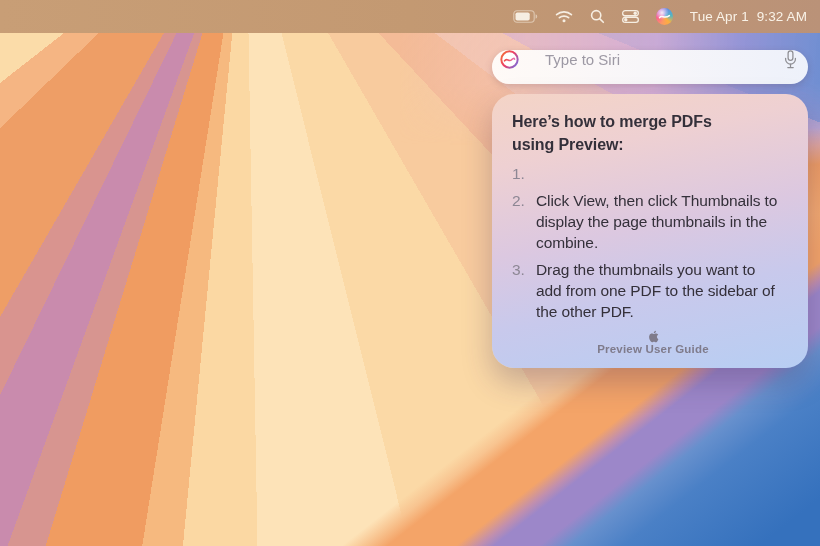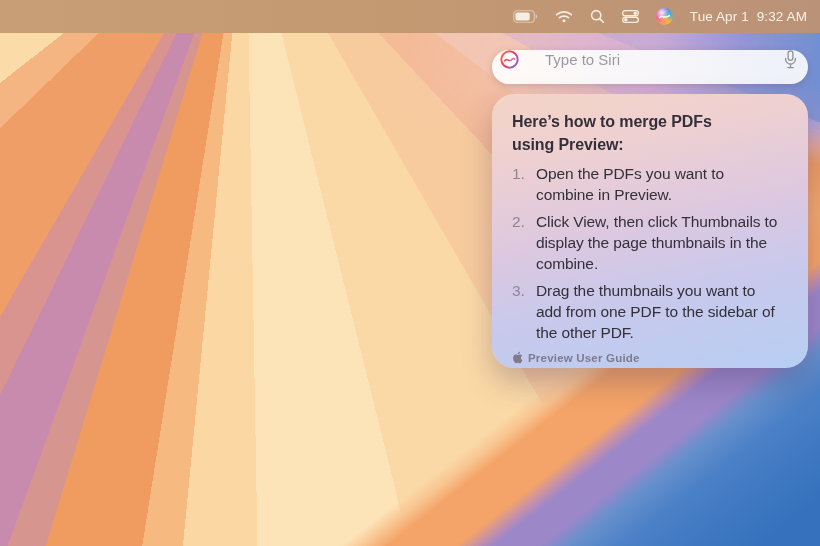--- a/index.html
+++ b/index.html
@@ -100,22 +100,22 @@
     padding:16px 14px 8px 20px;color:#34303a;
   }
   .card-heading{
     font-size:16px;font-weight:bold;line-height:23px;
     white-space:pre-line;margin:0 0 7px 0;letter-spacing:-.1px;
   }
   .step{display:flex;gap:7px;margin-bottom:6px;font-size:15.5px;line-height:21px;}
   .step-num{color:#8d8794;min-width:17px;}
   .step-text{white-space:pre-line;letter-spacing:-.1px;}
   .source{
-    display:flex;align-items:center;gap:5px;margin-top:8px;
-    color:#7f7b8b;font-size:11.5px;font-weight:bold;letter-spacing:.2px;
+    display:flex;align-items:center;margin-top:8px;
+    color:#7f7b8b;font-size:11.5px;font-weight:bold;letter-spacing:.2px;flex-direction:column;
   }
   .source svg{flex:0 0 auto;}
 </style>
 </head>
 <body>
 
 <div class="wallpaper"></div>
 <div class="overlay-br"></div>
 <div class="overlay-top"></div>
 <div class="overlay-right-strip"></div>
@@ -188,22 +188,20 @@
     </svg>
   </span>
 </div>
 
 <div class="siri-card">
   <p class="card-heading">Here’s how to merge PDFs
 using Preview:</p>
 
   <div class="step">
     <span class="step-num">1.</span>
-    <span class="step-text">Open the PDFs you want to
-combine in Preview.</span>
   </div>
   <div class="step">
     <span class="step-num">2.</span>
     <span class="step-text">Click View, then click Thumbnails to
 display the page thumbnails in the
 combine.</span>
   </div>
   <div class="step">
     <span class="step-num">3.</span>
     <span class="step-text">Drag the thumbnails you want to

